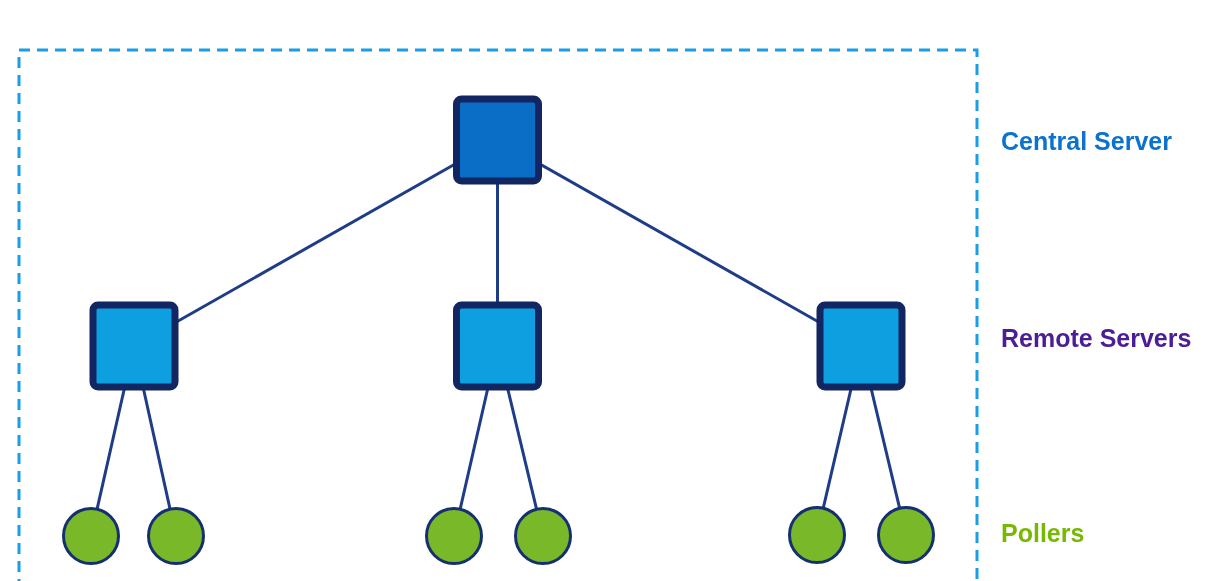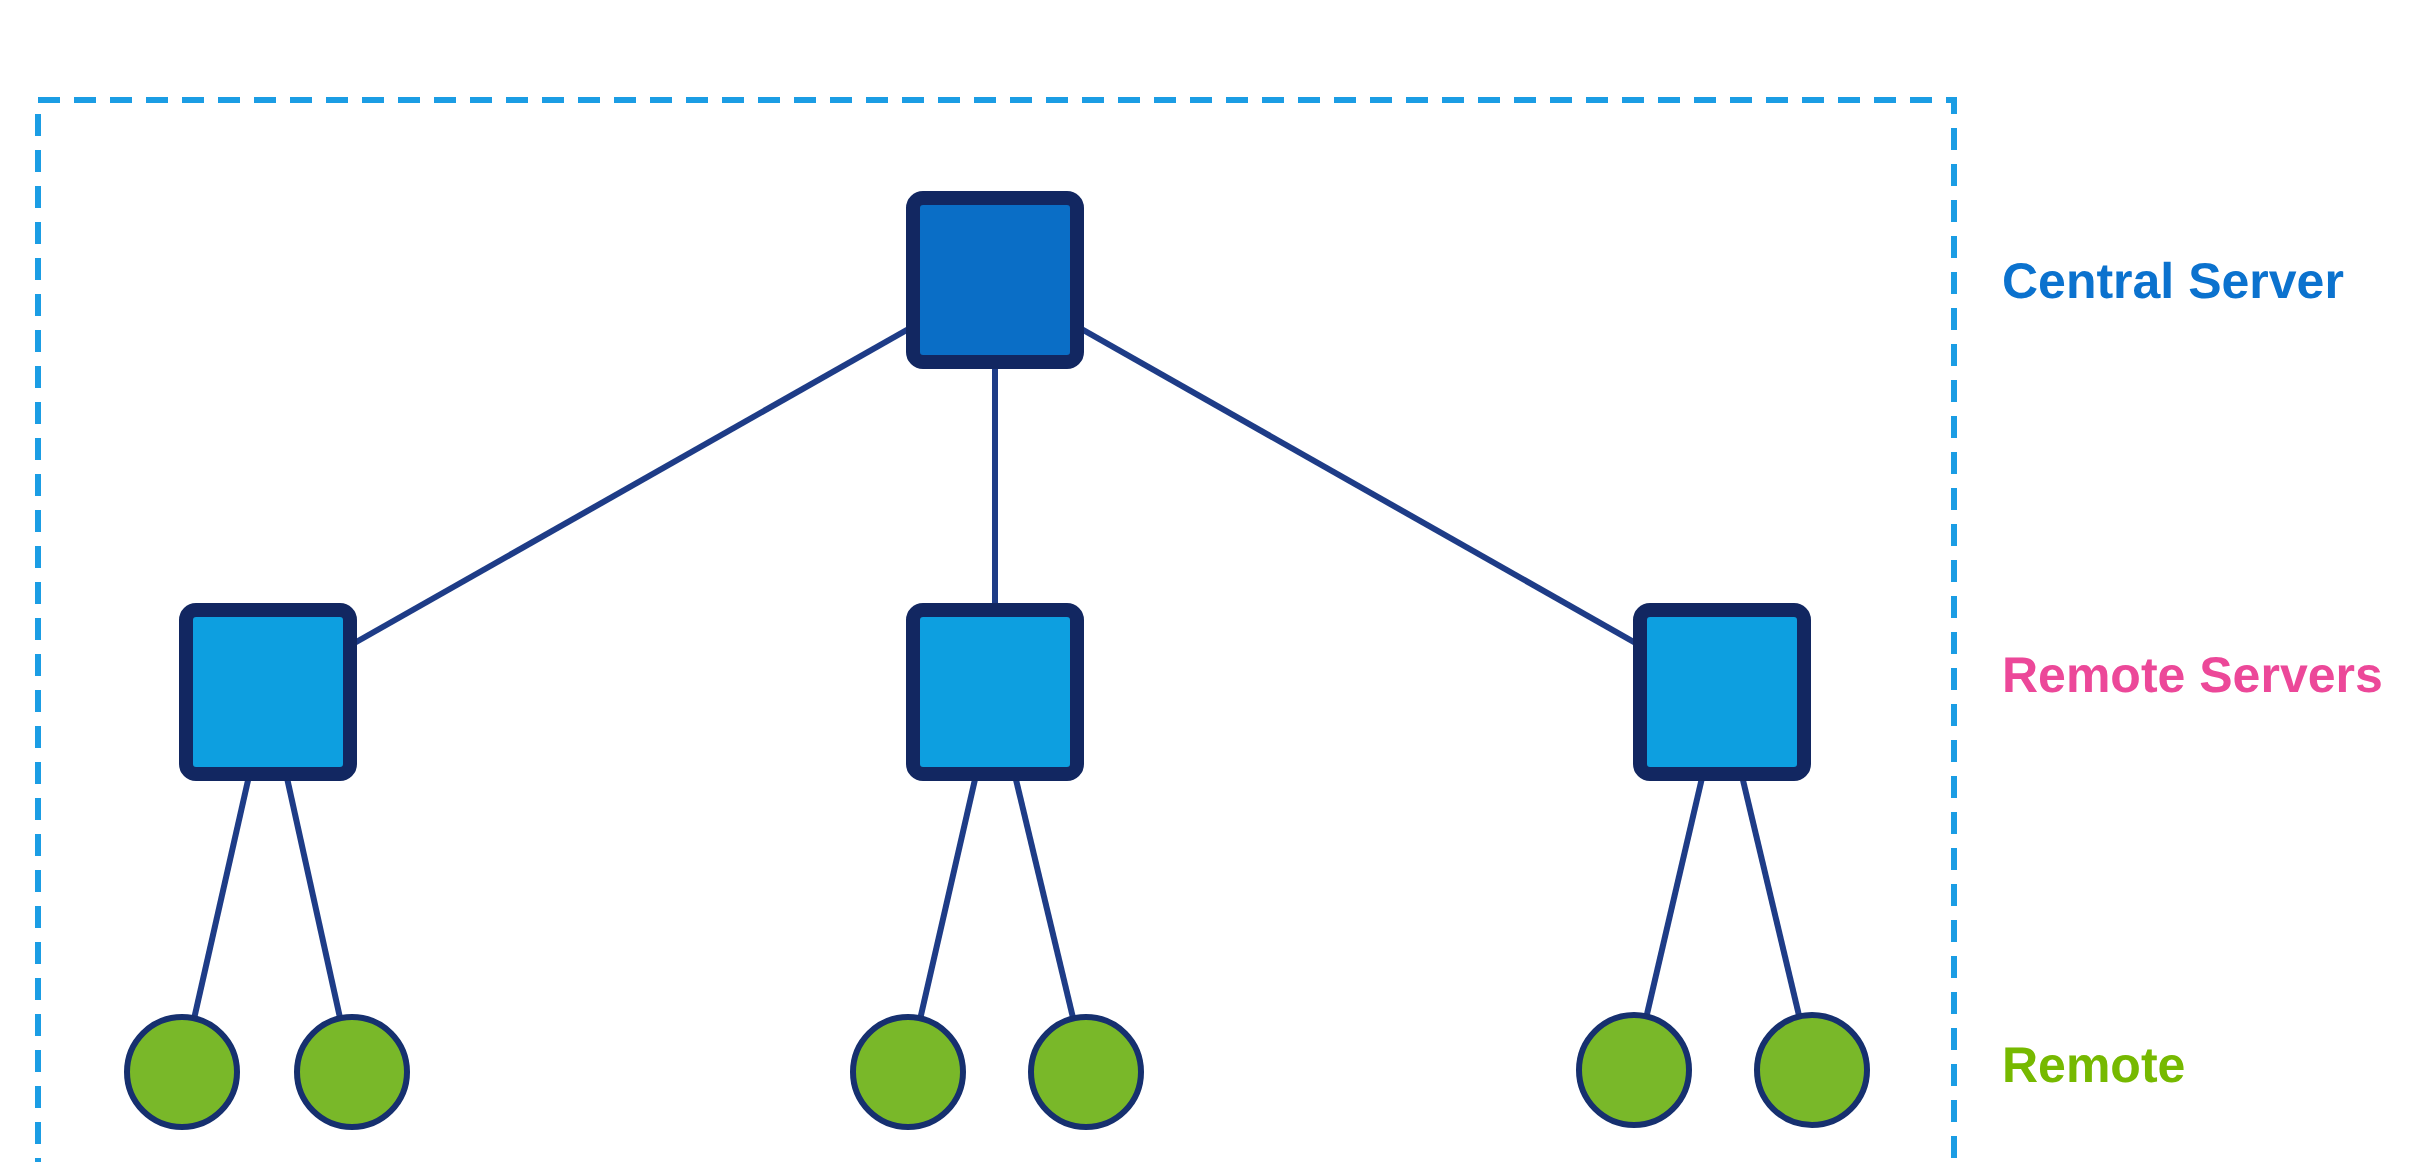--- a/index.html
+++ b/index.html
@@ -53,15 +53,15 @@
       <rect x="820" y="269" width="82" height="82" rx="5" ry="5" fill="#0d9fe0" stroke="#122761" stroke-width="7"></rect>
       <circle cx="91" cy="500" r="27.5" fill="#79b829" stroke="#16306f" stroke-width="3"></circle>
       <circle cx="176" cy="500" r="27.5" fill="#79b829" stroke="#16306f" stroke-width="3"></circle>
       <circle cx="454" cy="500" r="27.5" fill="#79b829" stroke="#16306f" stroke-width="3"></circle>
       <circle cx="543" cy="500" r="27.5" fill="#79b829" stroke="#16306f" stroke-width="3"></circle>
       <circle cx="817" cy="499" r="27.5" fill="#79b829" stroke="#16306f" stroke-width="3"></circle>
       <circle cx="906" cy="499" r="27.5" fill="#79b829" stroke="#16306f" stroke-width="3"></circle>
     </svg>
 
   <div class="legend-label" style="color: rgb(11, 114, 206); top: 89px;">Central Server</div>
-  <div class="legend-label" style="color: #ec4899; top: 286px;">Remote Servers</div>
-  <div class="legend-label" style="color: rgb(118, 185, 0); top: 481px;">Remote</div>
+  <div class="legend-label" style="color: #4c1d95; top: 286px;">Remote Servers</div>
+  <div class="legend-label" style="color: rgb(118, 185, 0); top: 481px;">Pollers</div>
 </div>
 
 </body></html>

